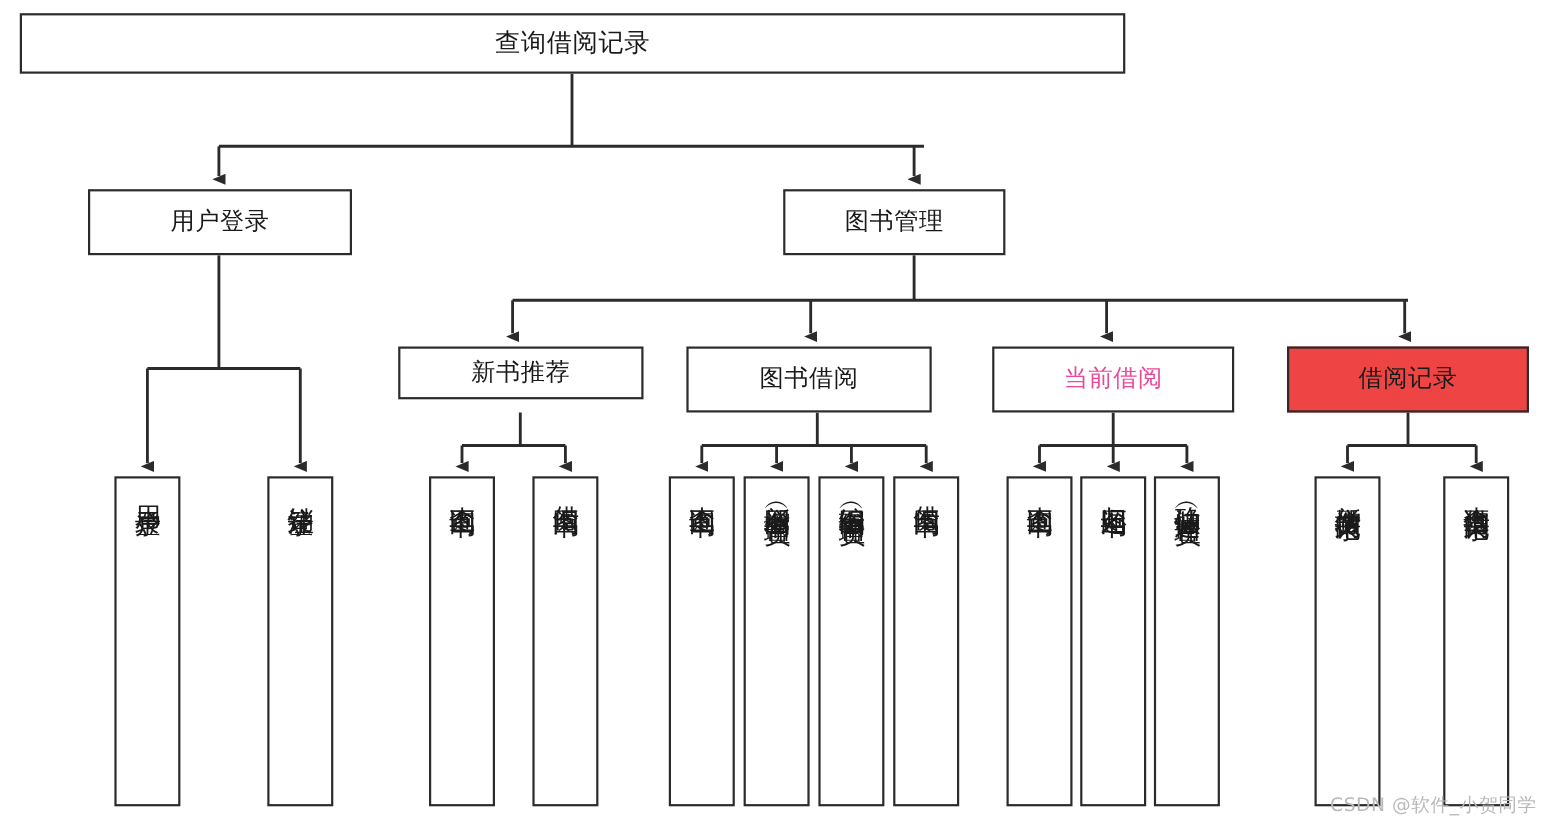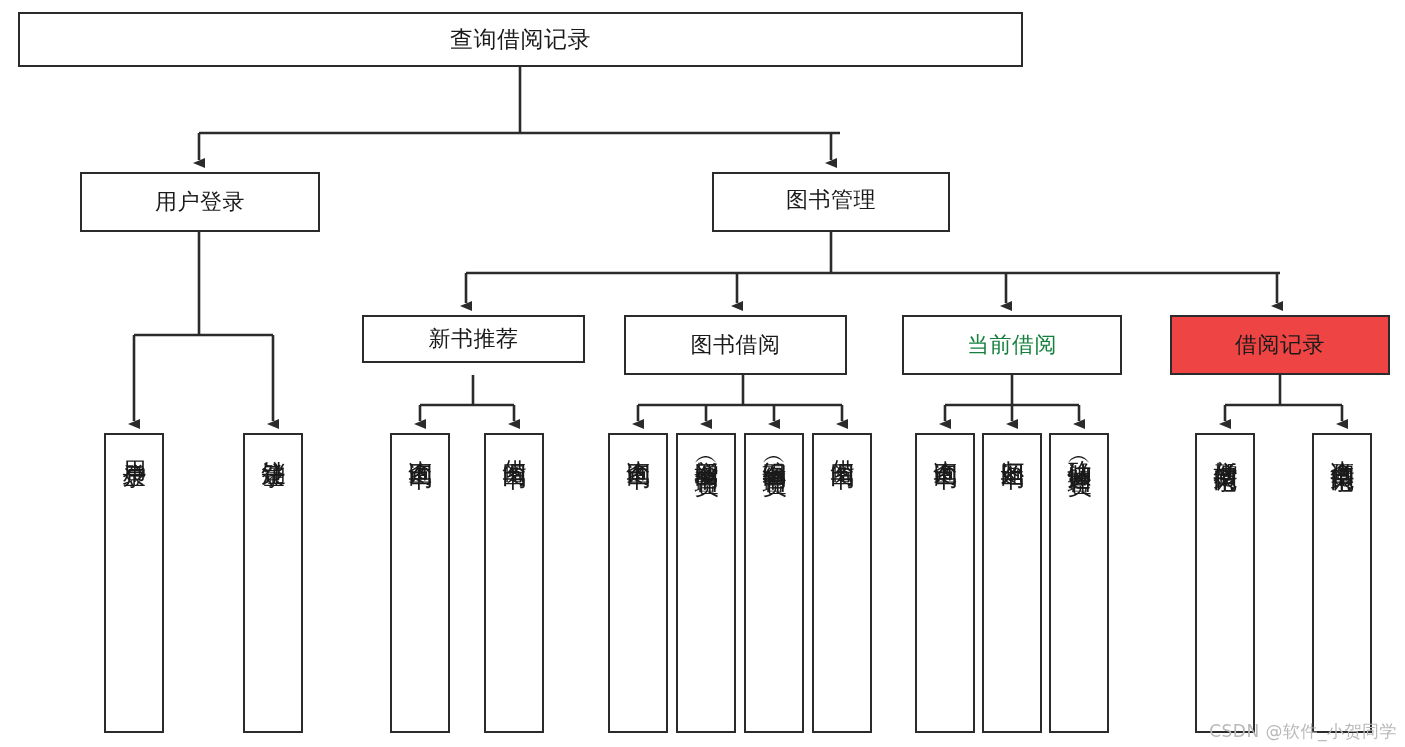--- a/index.html
+++ b/index.html
@@ -123,31 +123,31 @@
     </g>
   </svg>
 
   <div class="node h root" style="left: 18px; top: 12px; width: 1005px; height: 55px; border-color: rgb(43, 43, 43); background: rgb(255, 255, 255); color: rgb(26, 26, 26);">
     <span class="label">查询借阅记录</span>
   </div>
 
   <div class="node h" style="left: 80px; top: 172px; width: 240px; height: 60px; border-color: rgb(43, 43, 43); background: rgb(255, 255, 255); color: rgb(26, 26, 26);">
     <span class="label">用户登录</span>
   </div>
-  <div class="node h" style="left: 712px; top: 172px; width: 238px; height: 60px; border-color: rgb(43, 43, 43); background: rgb(255, 255, 255); color: rgb(26, 26, 26); font-family: Liberation Mono, monospace;">
+  <div class="node h" style="left: 712px; top: 172px; width: 202px; height: 60px; border-color: rgb(43, 43, 43); background: rgb(255, 255, 255); color: rgb(26, 26, 26);">
     <span class="label">图书管理</span>
   </div>
 
   <div class="node h" style="left: 362px; top: 315px; width: 223px; height: 48px; border-color: rgb(43, 43, 43); background: rgb(255, 255, 255); color: rgb(26, 26, 26);">
     <span class="label">新书推荐</span>
   </div>
   <div class="node h" style="left: 624px; top: 315px; width: 223px; height: 60px; border-color: rgb(43, 43, 43); background: rgb(255, 255, 255); color: rgb(26, 26, 26);">
     <span class="label">图书借阅</span>
   </div>
-  <div class="node h" style="left: 902px; top: 315px; width: 220px; height: 60px; border-color: rgb(43, 43, 43); background: rgb(255, 255, 255); color: #15803d;">
+  <div class="node h" style="left: 902px; top: 315px; width: 220px; height: 60px; border-color: rgb(43, 43, 43); background: rgb(255, 255, 255); color: #ec4899;">
     <span class="label">当前借阅</span>
   </div>
   <div class="node h" style="left: 1170px; top: 315px; width: 220px; height: 60px; border-color: rgb(43, 43, 43); background: #ef4444; color: rgb(26, 26, 26);">
     <span class="label">借阅记录</span>
   </div>
 
   <div class="node v" style="left: 104px; top: 433px; width: 60px; height: 300px; border-color: rgb(43, 43, 43); background: rgb(255, 255, 255); color: rgb(26, 26, 26);">
     <span class="label">用户登录</span>
   </div>
   <div class="node v" style="left: 243px; top: 433px; width: 60px; height: 300px; border-color: rgb(43, 43, 43); background: rgb(255, 255, 255); color: rgb(26, 26, 26);">

